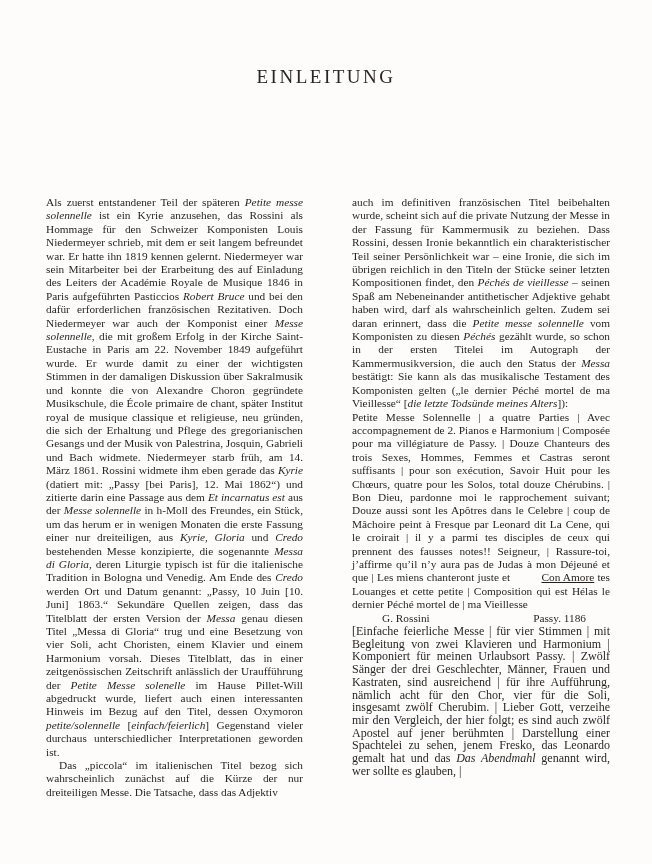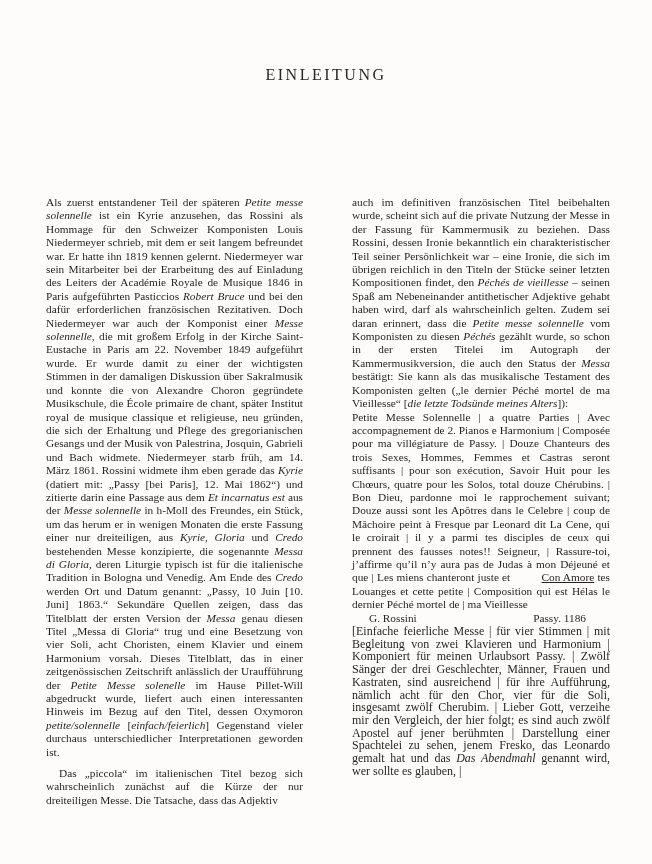--- a/index.html
+++ b/index.html
@@ -12,46 +12,46 @@
     position: relative;
     width: 652px; height: 864px;
     background: #fdfcfa;
     color: #241f1c;
     overflow: hidden;
   }
   .heading {
     position: absolute;
     top: 66px; left: 0; right: 0;
     text-align: center;
-    font-size: 16px;
+    font-size: 19px;
     font-weight: normal;
     letter-spacing: 2.5px;
     color: #2a2522;
     margin: 0;
   }
   .col {
     position: absolute;
     top: 196px;
     font-size: 11.3px;
     line-height: 13.4px;
     text-align: justify;
     color: #241f1c;
   }
   .col-left  { left: 46px;  width: 257px; }
   .col-right { left: 352px; width: 258px; }
   .col p { margin: 0; padding: 0; }
-  .para.indent { text-indent: 13px; margin-top: 8px; }
+  .para.indent { text-indent: 13px; }
   .quote {
     margin: 11px 14px 0 17px;
     text-align: justify;
   }
   .signature {
     display: flex;
     justify-content: space-between;
-    margin: 0 24px 0 17px;
+    margin: 0 24px 0 30px;
   }
   .translation {
     margin: 8px 0 0 15px;
     font-size: 12px;
     line-height: 12.7px;
     color: #2b2622;
   }
   .it { font-style: italic; }
   .un { text-decoration: underline; margin-left: 28px; }
 </style>

